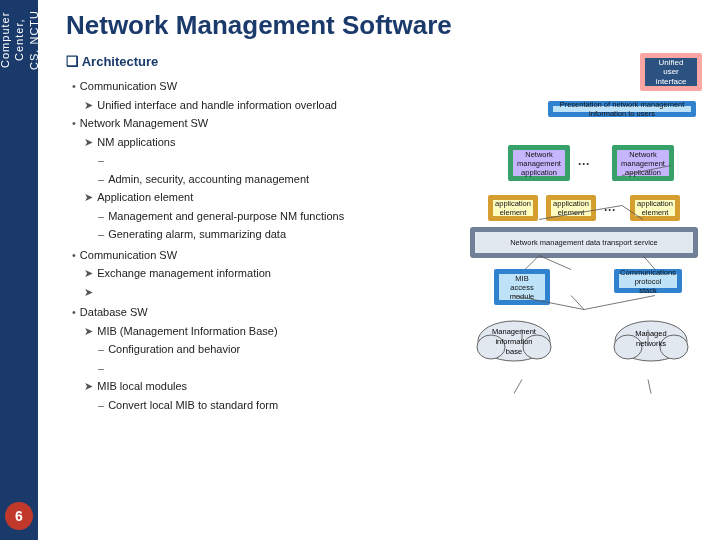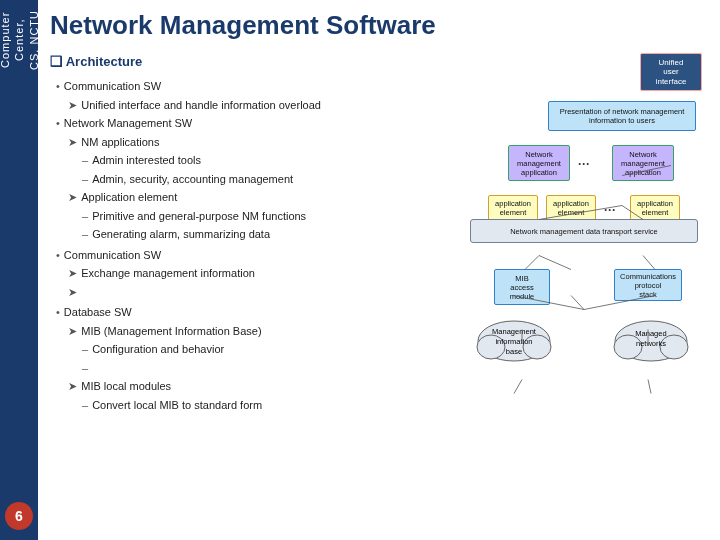--- a/index.html
+++ b/index.html
@@ -43,21 +43,21 @@
       display: flex;
       align-items: center;
       justify-content: center;
     }
 
     
     .main {
       flex: 1;
       display: flex;
       flex-direction: column;
-      padding: 10px 10px 10px 12px;
+      padding: 10px 10px 10px 28px;
       overflow: hidden;
     }
 
     .page-title {
       font-size: 26px;
       font-weight: bold;
       color: #1a3a6b;
       margin-bottom: 10px;
       font-family: Arial, sans-serif;
     }
@@ -125,21 +125,21 @@
     .diagram-container {
       width: 100%;
       height: 100%;
       position: relative;
     }
 
     
     .diag-box {
       position: absolute;
       background: #e8eaf0;
-      border: 1px solid #fca5a5;
+      border: 5px solid #fca5a5;
       border-radius: 2px;
       display: flex;
       align-items: center;
       justify-content: center;
       text-align: center;
       font-size: 8px;
       line-height: 1.2;
       color: #111;
       padding: 2px;
     }
@@ -207,33 +207,32 @@
       <div class="bullet-l1 mb2">
         <span class="bullet-l1-dot">•</span>
         <span>Network Management SW</span>
       </div>
       <div class="bullet-l2 mb2">
         <span class="bullet-l2-arrow">➤</span>
         <span>NM applications</span>
       </div>
       <div class="bullet-l3 mb2">
         <span class="bullet-l3-dash">–</span>
-        <span>Admin interested tools</span>
       </div>
       <div class="bullet-l3 mb2">
         <span class="bullet-l3-dash">–</span>
         <span>Admin, security, accounting  management</span>
       </div>
       <div class="bullet-l2 mb2">
         <span class="bullet-l2-arrow">➤</span>
         <span>Application element</span>
       </div>
       <div class="bullet-l3 mb2">
         <span class="bullet-l3-dash">–</span>
-        <span>Primitive and general-purpose NM functions</span>
+        <span>Management and general-purpose NM functions</span>
       </div>
       <div class="bullet-l3 mb4">
         <span class="bullet-l3-dash">–</span>
         <span>Generating alarm, summarizing data</span>
       </div>
 
       <div class="bullet-l1 mb2">
         <span class="bullet-l1-dot">•</span>
         <span>Communication SW</span>
       </div>
@@ -270,21 +269,21 @@
       </div>
     </div>
 
     <div class="right-diagram">
       <div class="diagram-container">
 
         <div class="diag-box blue-dark" style="left:220px;top:2px;width:62px;height:38px;font-size:8px;">
           Unified<br>user<br>interface
         </div>
 
-        <div class="diag-box light-blue" style="left:128px;top:50px;width:148px;height:30px;font-size:7.5px;">
+        <div class="diag-box light-blue" style="left:128px;top:50px;width:148px;height:16px;font-size:7.5px;">
           Presentation of network management<br>information to users
         </div>
 
         <div class="diag-box light-green" style="left:88px;top:94px;width:62px;height:36px;font-size:7.5px;">
           Network<br>management<br>application
         </div>
 
         <div style="position:absolute;left:158px;top:106px;font-size:12px;font-weight:bold;color:#333;">···</div>
 
         <div class="diag-box light-green" style="left:192px;top:94px;width:62px;height:36px;font-size:7.5px;">
@@ -295,29 +294,29 @@
           application<br>element
         </div>
         <div class="diag-box light-yellow" style="left:126px;top:144px;width:50px;height:26px;font-size:7.5px;">
           application<br>element
         </div>
         <div style="position:absolute;left:184px;top:152px;font-size:12px;font-weight:bold;color:#333;">···</div>
         <div class="diag-box light-yellow" style="left:210px;top:144px;width:50px;height:26px;font-size:7.5px;">
           application<br>element
         </div>
 
-        <div class="diag-box light-gray" style="left:50px;top:168px;width:228px;height:24px;font-size:7.5px;border-radius:3px;">
+        <div class="diag-box light-gray" style="left:50px;top:176px;width:228px;height:31px;font-size:7.5px;border-radius:3px;">
           Network management data transport service
         </div>
 
         <div class="diag-box light-blue" style="left:74px;top:218px;width:56px;height:36px;font-size:7.5px;">
           MIB<br>access<br>module
         </div>
 
-        <div class="diag-box light-blue" style="left:194px;top:218px;width:68px;height:32px;font-size:7.5px;">
+        <div class="diag-box light-blue" style="left:194px;top:218px;width:68px;height:24px;font-size:7.5px;">
           Communications<br>protocol<br>stack
         </div>
 
         <div style="position:absolute;left:55px;top:268px;width:78px;height:44px;">
           <svg width="78" height="44" viewBox="0 0 78 44">
             <ellipse cx="39" cy="22" rx="36" ry="20" fill="#e2e8f0" stroke="#666" stroke-width="1"></ellipse>
             <ellipse cx="16" cy="28" rx="14" ry="12" fill="#e2e8f0" stroke="#666" stroke-width="1"></ellipse>
             <ellipse cx="62" cy="28" rx="14" ry="12" fill="#e2e8f0" stroke="#666" stroke-width="1"></ellipse>
           </svg>
           <div style="position:absolute;top:8px;left:4px;width:70px;text-align:center;font-size:7.5px;line-height:1.3;">Management<br>information<br>base</div>

